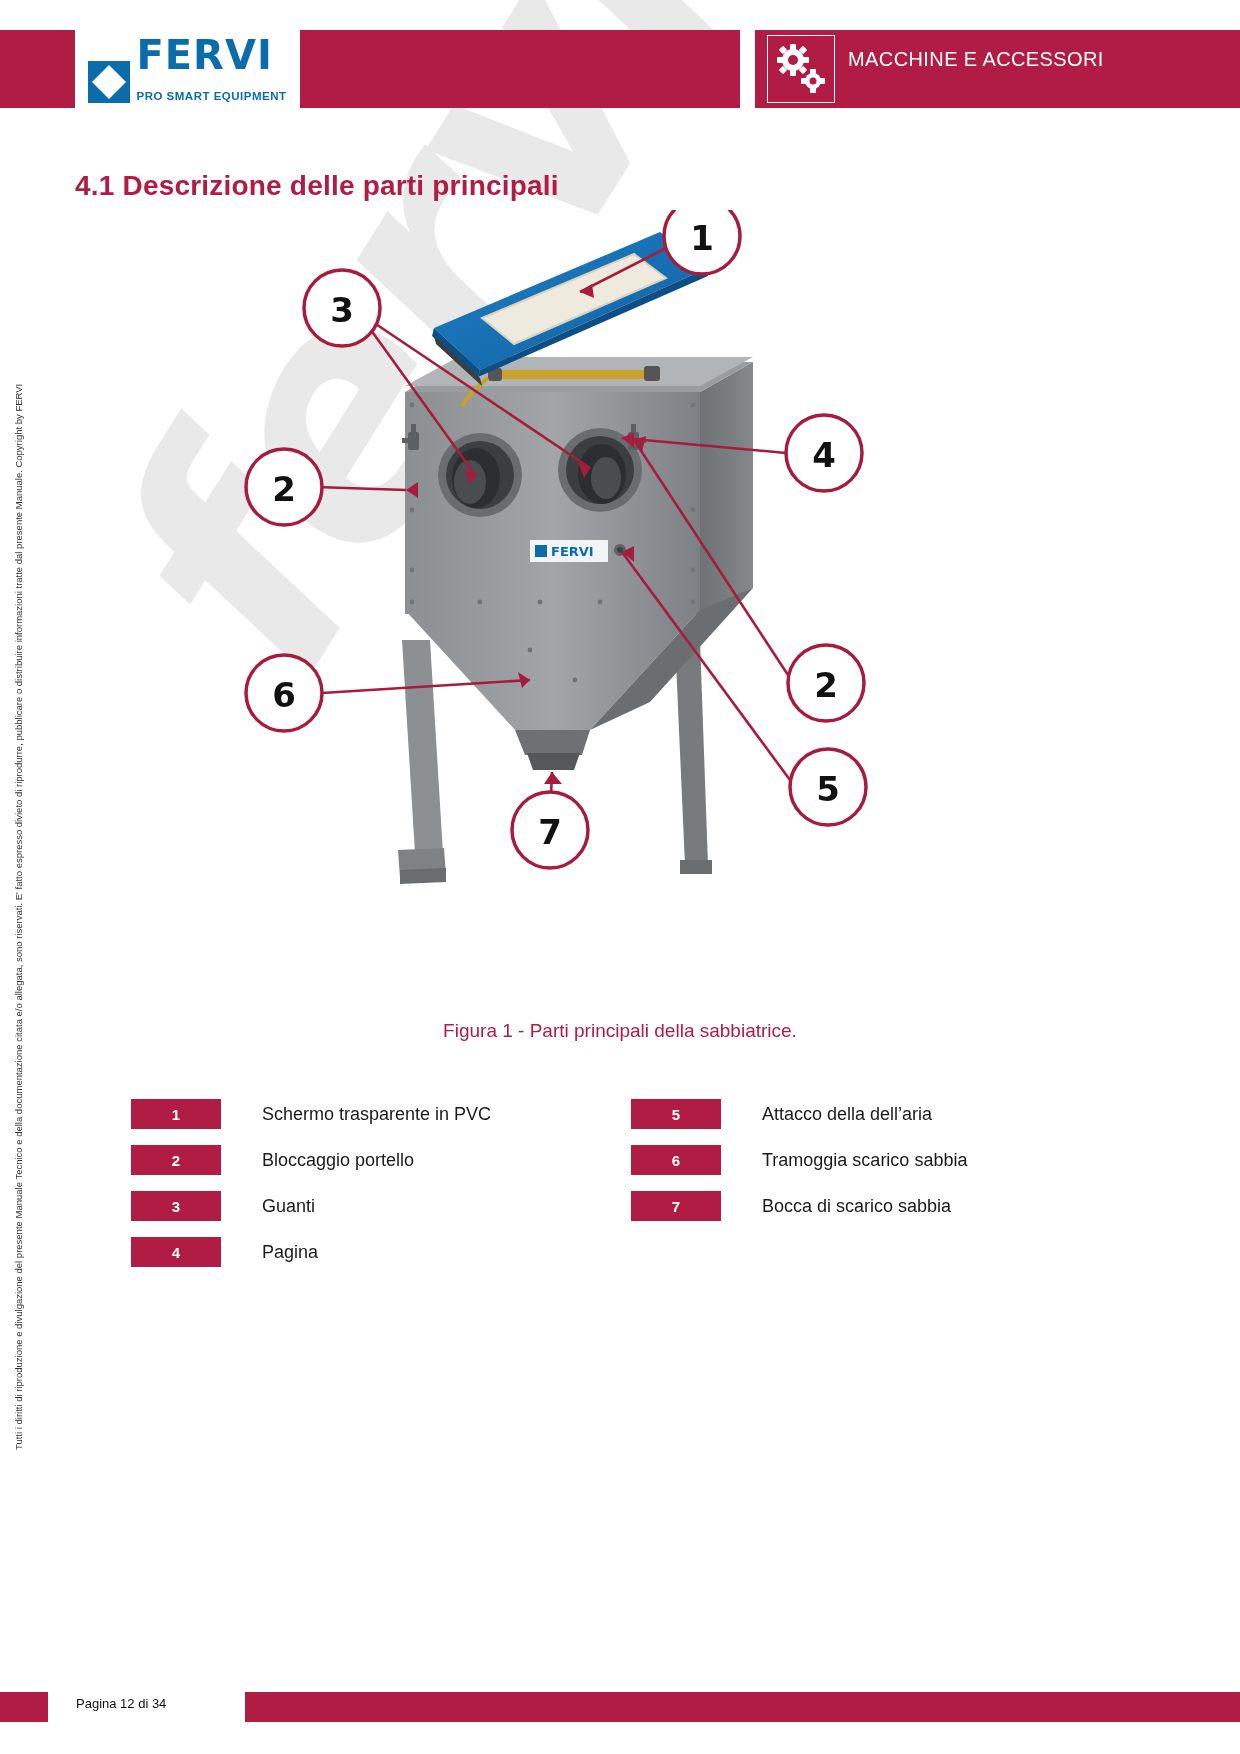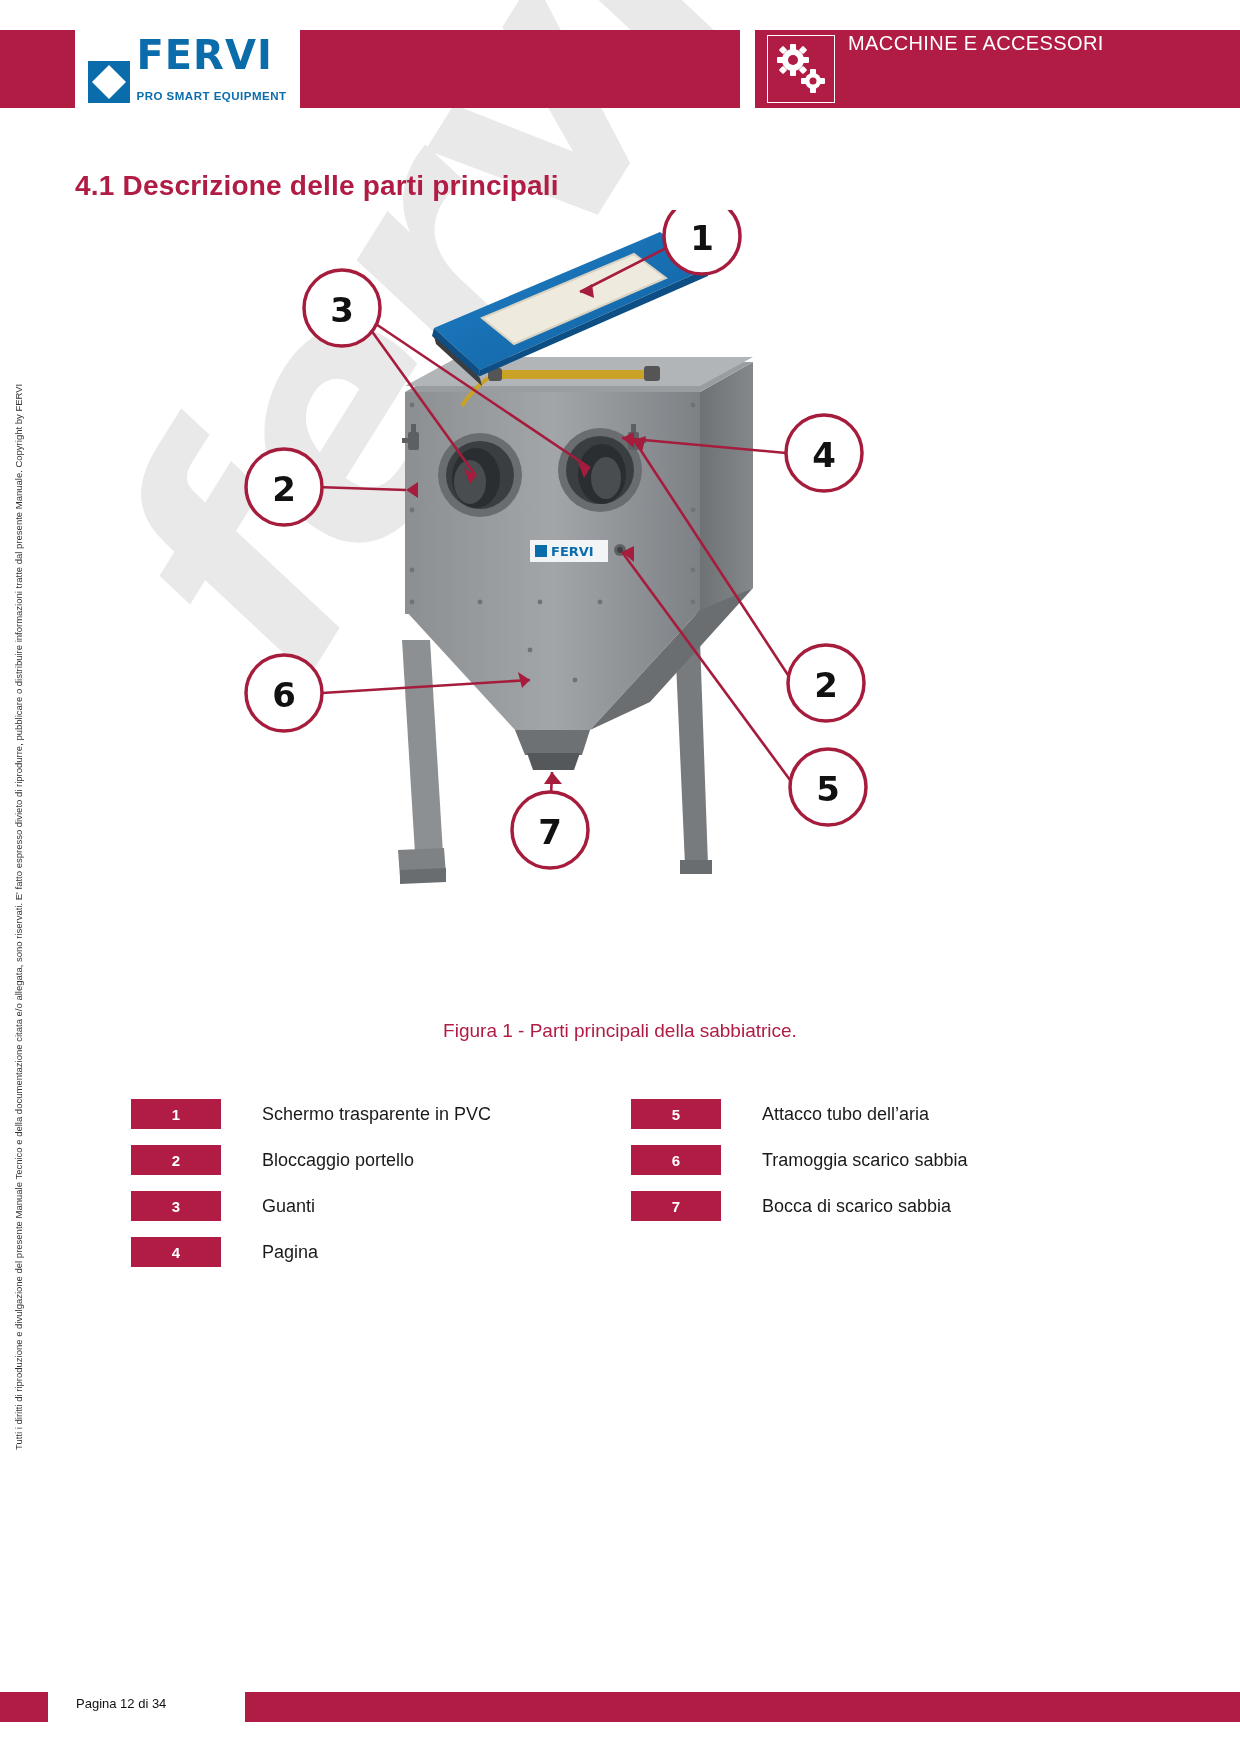--- a/index.html
+++ b/index.html
@@ -93,21 +93,21 @@
   .hdr-icon-box {
     position: absolute;
     left: 767px; top: 5px;
     width: 68px; height: 68px;
     background: #ffffff;
     border: 1px solid #ffffff;
   }
   .hdr-icon-box svg { display:block; }
   .hdr-title {
     position: absolute;
-    left: 848px; top: 0;
+    left: 848px; top: 16px;
     color: #ffffff;
     font-size: 20px;
     line-height: 26px;
     letter-spacing: .4px;
   }
 
   
   .side-note {
     position: absolute;
     left: 24px; top: 200px;
@@ -445,21 +445,21 @@
     </div>
     <div class="legend-row">
       <div class="legend-num">4</div>
       <div class="legend-label">Pagina</div>
     </div>
   </div>
 
   <div class="legend-col">
     <div class="legend-row">
       <div class="legend-num">5</div>
-      <div class="legend-label">Attacco tubo dell’aria</div>
+      <div class="legend-label">Attacco della dell’aria</div>
     </div>
     <div class="legend-row">
       <div class="legend-num">6</div>
       <div class="legend-label">Tramoggia scarico sabbia</div>
     </div>
     <div class="legend-row">
       <div class="legend-num">7</div>
       <div class="legend-label">Bocca di scarico sabbia</div>
     </div>
   </div>

